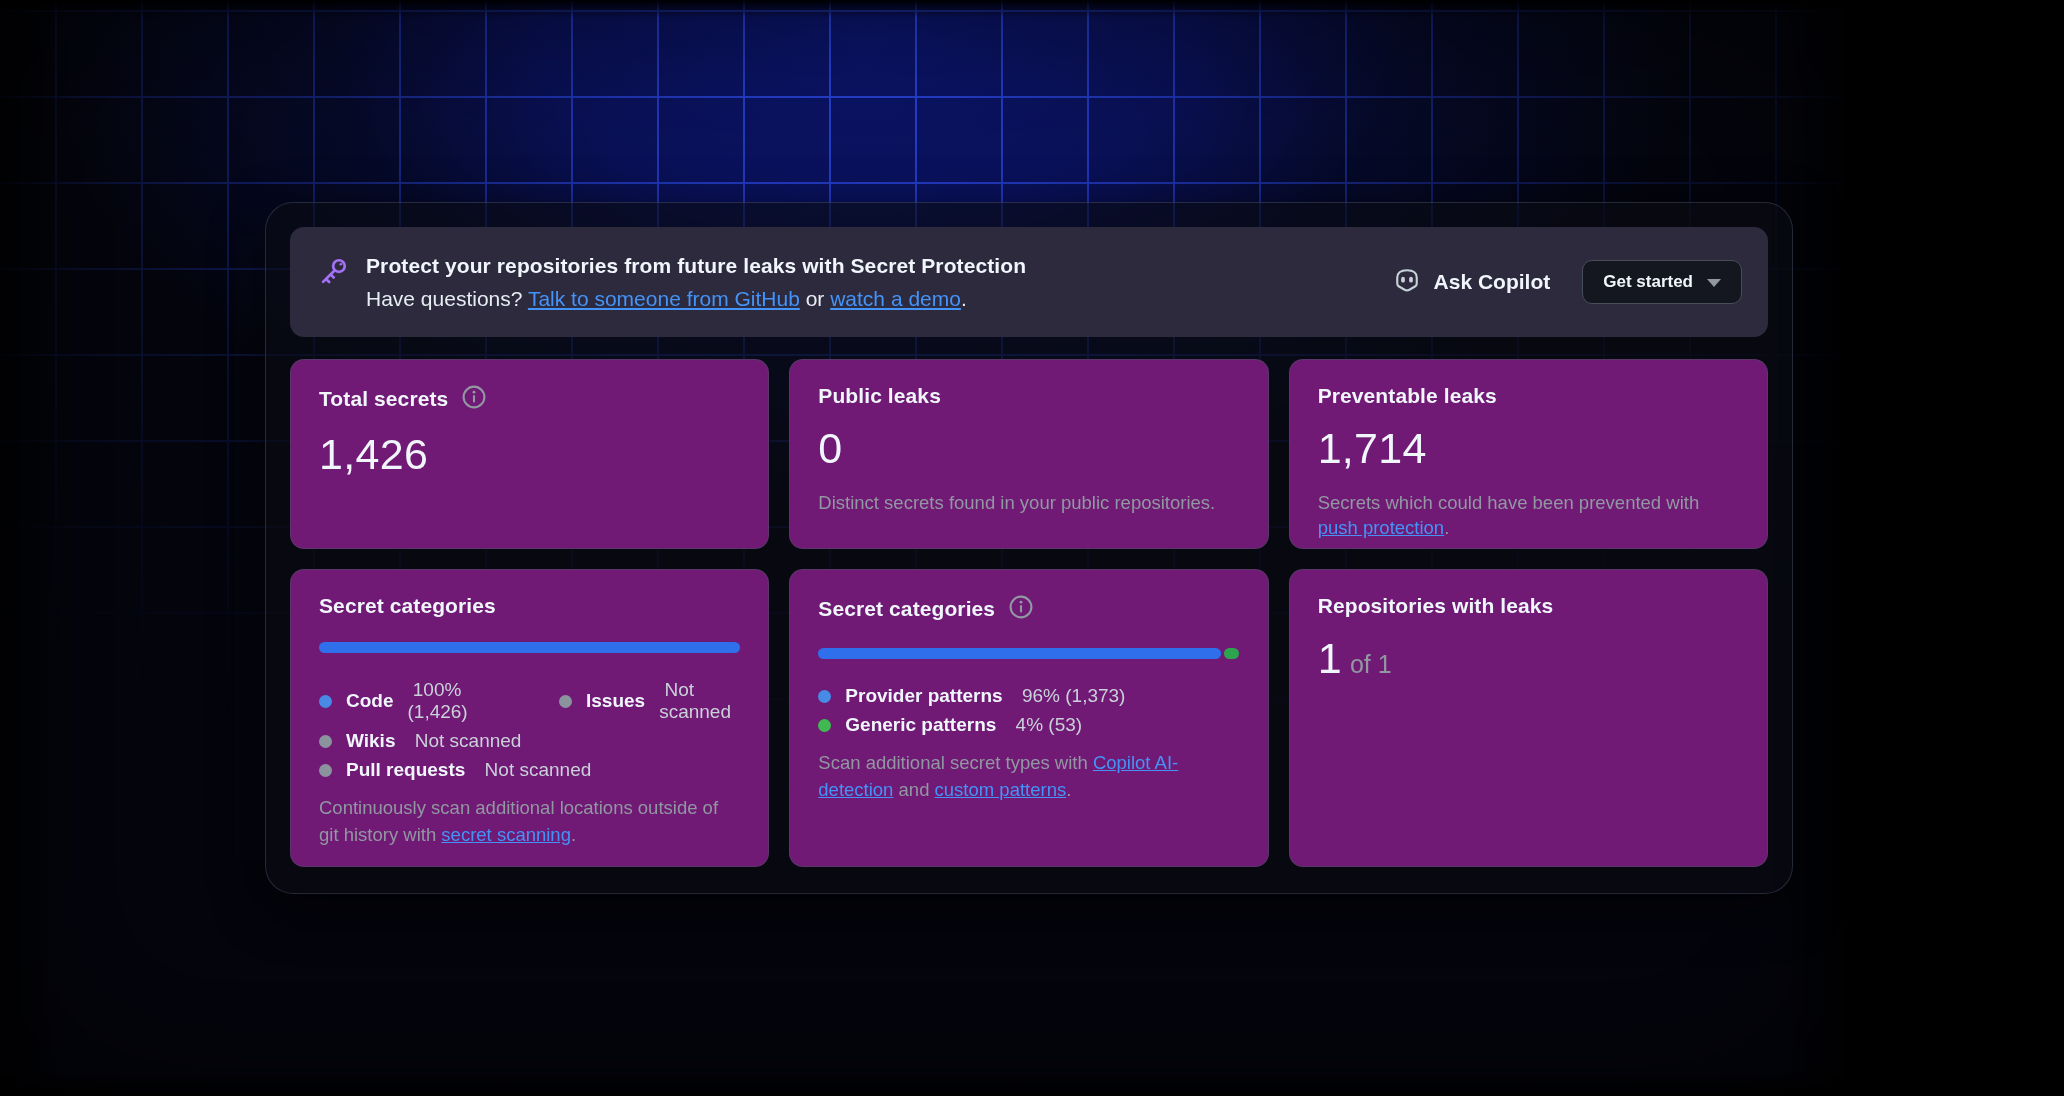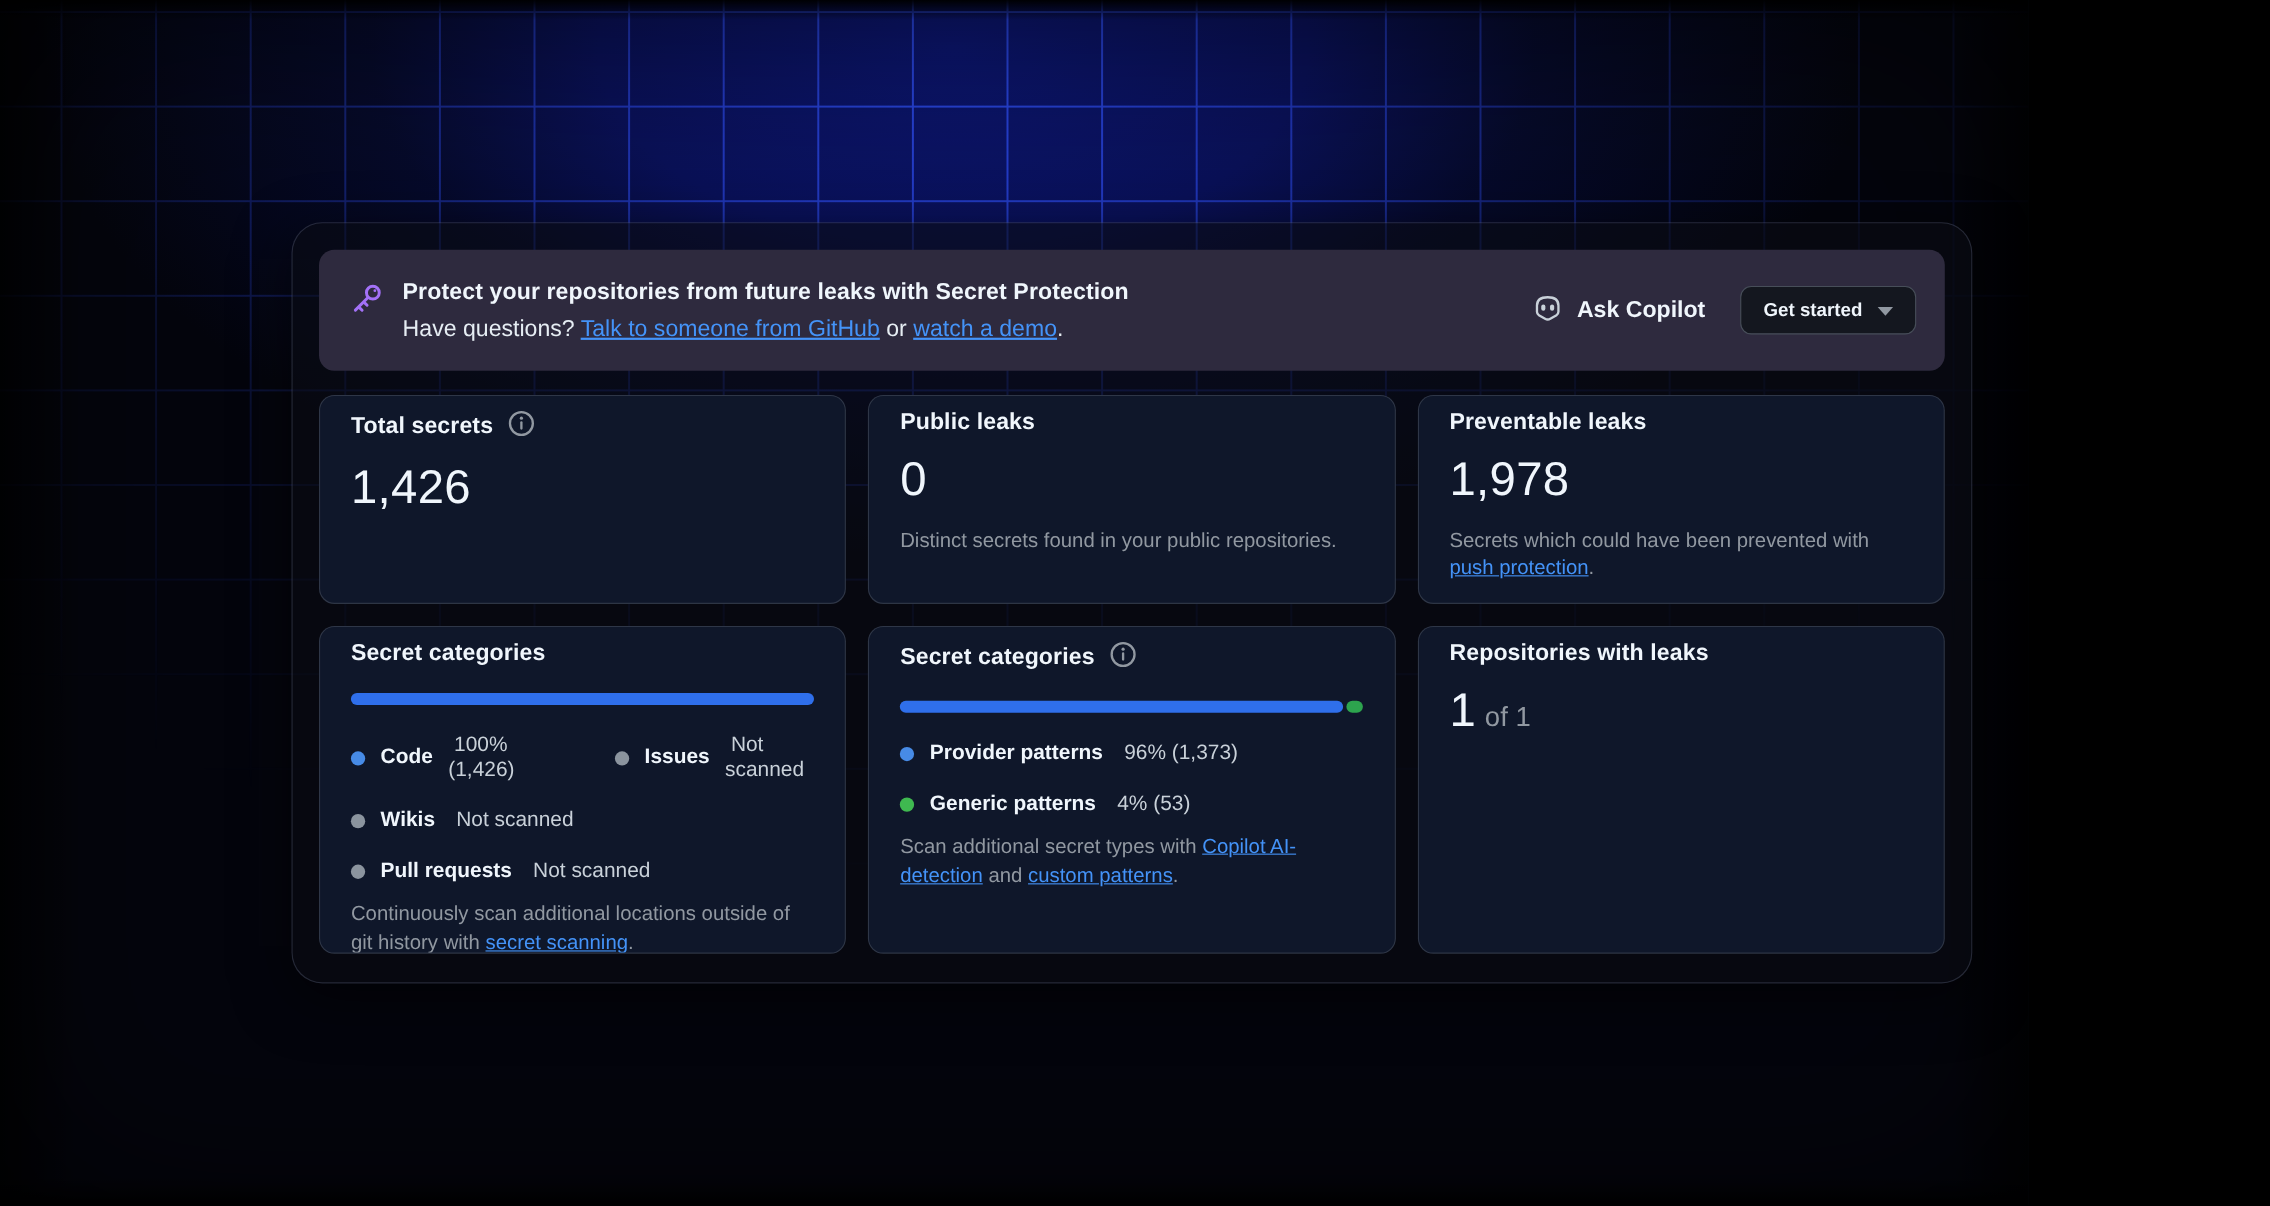--- a/index.html
+++ b/index.html
@@ -70,35 +70,35 @@
   .caret-down{
     width:0;height:0;border-left:7px solid transparent;border-right:7px solid transparent;
     border-top:8px solid #9198a1;margin-top:2px;
   }
   
   .cards{
     display:grid;grid-template-columns:repeat(3,1fr);
     grid-template-rows:190px 298px;gap:20px;
   }
   .card{
-    background:#0f172a;border:1px solid rgba(72,80,94,.55);
-    border-radius:14px;box-sizing:border-box;padding:12px 28px;
+    background:#701a75;border:1px solid rgba(72,80,94,.55);
+    border-radius:14px;box-sizing:border-box;padding:24px 28px;
     overflow:hidden;
   }
   .card-title-row{display:flex;align-items:center;gap:13px;}
   .card-title{font-size:21px;font-weight:700;color:#f0f6fc;letter-spacing:.1px;}
   .stat-value{font-size:43px;font-weight:500;color:#f0f6fc;margin-top:16px;letter-spacing:.3px;}
   .stat-suffix{font-size:25px;font-weight:400;color:#9198a1;margin-left:8px;letter-spacing:0;}
   .stat-caption{font-size:18.5px;color:#9198a1;margin-top:18px;line-height:1.35;}
   .info-icon{flex:0 0 auto;cursor:pointer;}
   
   .bar{display:flex;gap:3px;height:11px;margin-top:24px;}
   .bar-seg{height:100%;border-radius:6px;}
   
-  .legend{margin-top:26px;display:flex;flex-direction:column;gap:24px;}
+  .legend{margin-top:26px;display:flex;flex-direction:column;gap:7px;}
   .legend-row{display:flex;gap:44px;}
   .legend-item{display:flex;align-items:center;gap:14px;font-size:19px;color:#c9d1d9;}
   .legend-item:first-child{min-width:196px;}
   .legend-row.single .legend-item{min-width:0;}
   .legend-dot{width:13px;height:13px;border-radius:50%;flex:0 0 auto;}
   .legend-name{font-weight:700;color:#f0f6fc;}
   .card-footnote{font-size:18.5px;color:#9198a1;margin-top:14px;line-height:1.45;}
 </style>
 </head>
 <body>
@@ -163,21 +163,21 @@
           <span class="card-title">Public leaks</span>
         </div>
         <div class="stat-value">0</div>
         <div class="stat-caption">Distinct secrets found in your public repositories.</div>
       </div>
 
       <div class="card">
         <div class="card-title-row">
           <span class="card-title">Preventable leaks</span>
         </div>
-        <div class="stat-value">1,978</div>
+        <div class="stat-value">1,714</div>
         <div class="stat-caption">Secrets which could have been prevented with <a href="#" class="inline-link">push protection</a>.</div>
       </div>
 
       <div class="card">
         <div class="card-title-row">
           <span class="card-title">Secret categories</span>
         </div>
         <div class="bar">
             <div class="bar-seg" style="width: calc(100% + 0px); background: rgb(47, 111, 235);"></div>
           </div>

